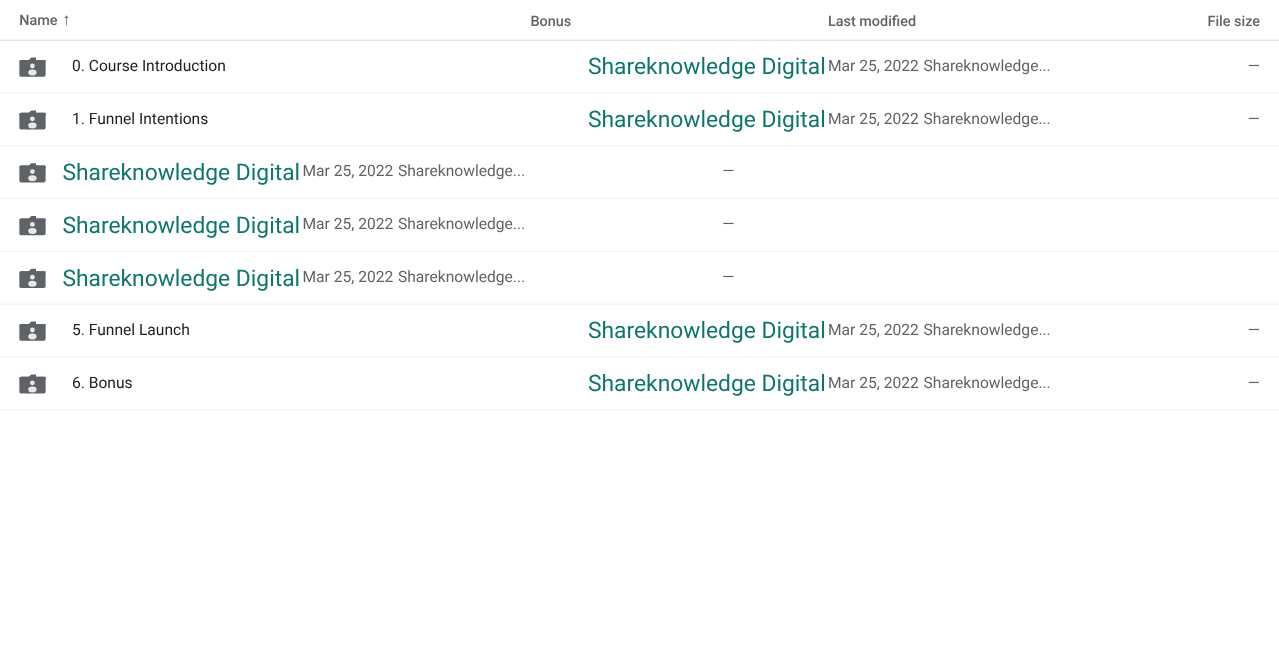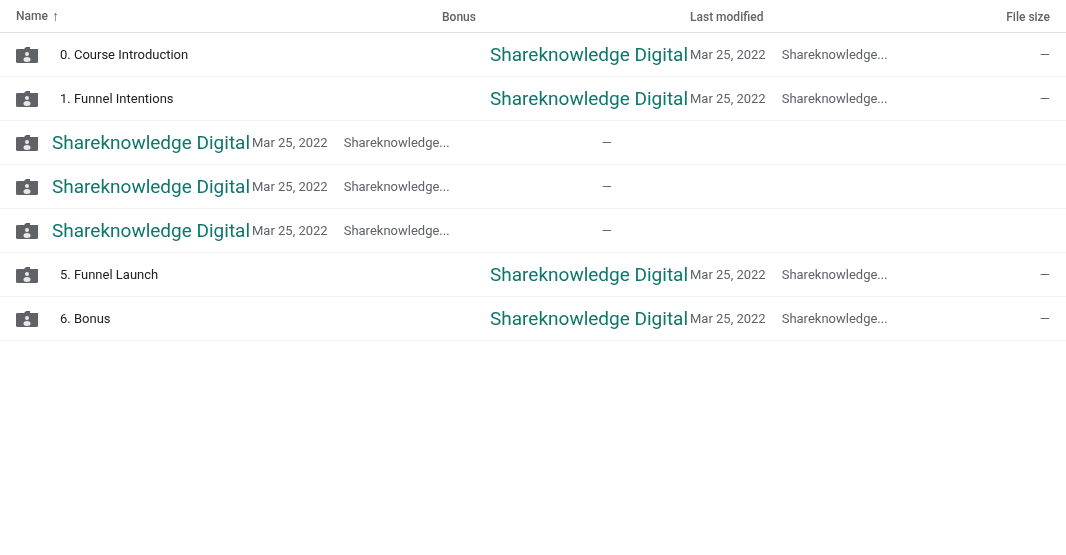--- a/index.html
+++ b/index.html
@@ -104,21 +104,21 @@
       text-overflow: ellipsis;
     }
 
     .col-modified-cell {
       width: 260px;
       flex-shrink: 0;
       font-size: 13px;
       color: #5f6368;
       display: flex;
       align-items: center;
-      gap: 16px;
+      gap: 4px;
     }
 
     .modified-date {
       white-space: nowrap;
     }
 
     .modified-by {
       color: #5f6368;
       white-space: nowrap;
       overflow: hidden;

